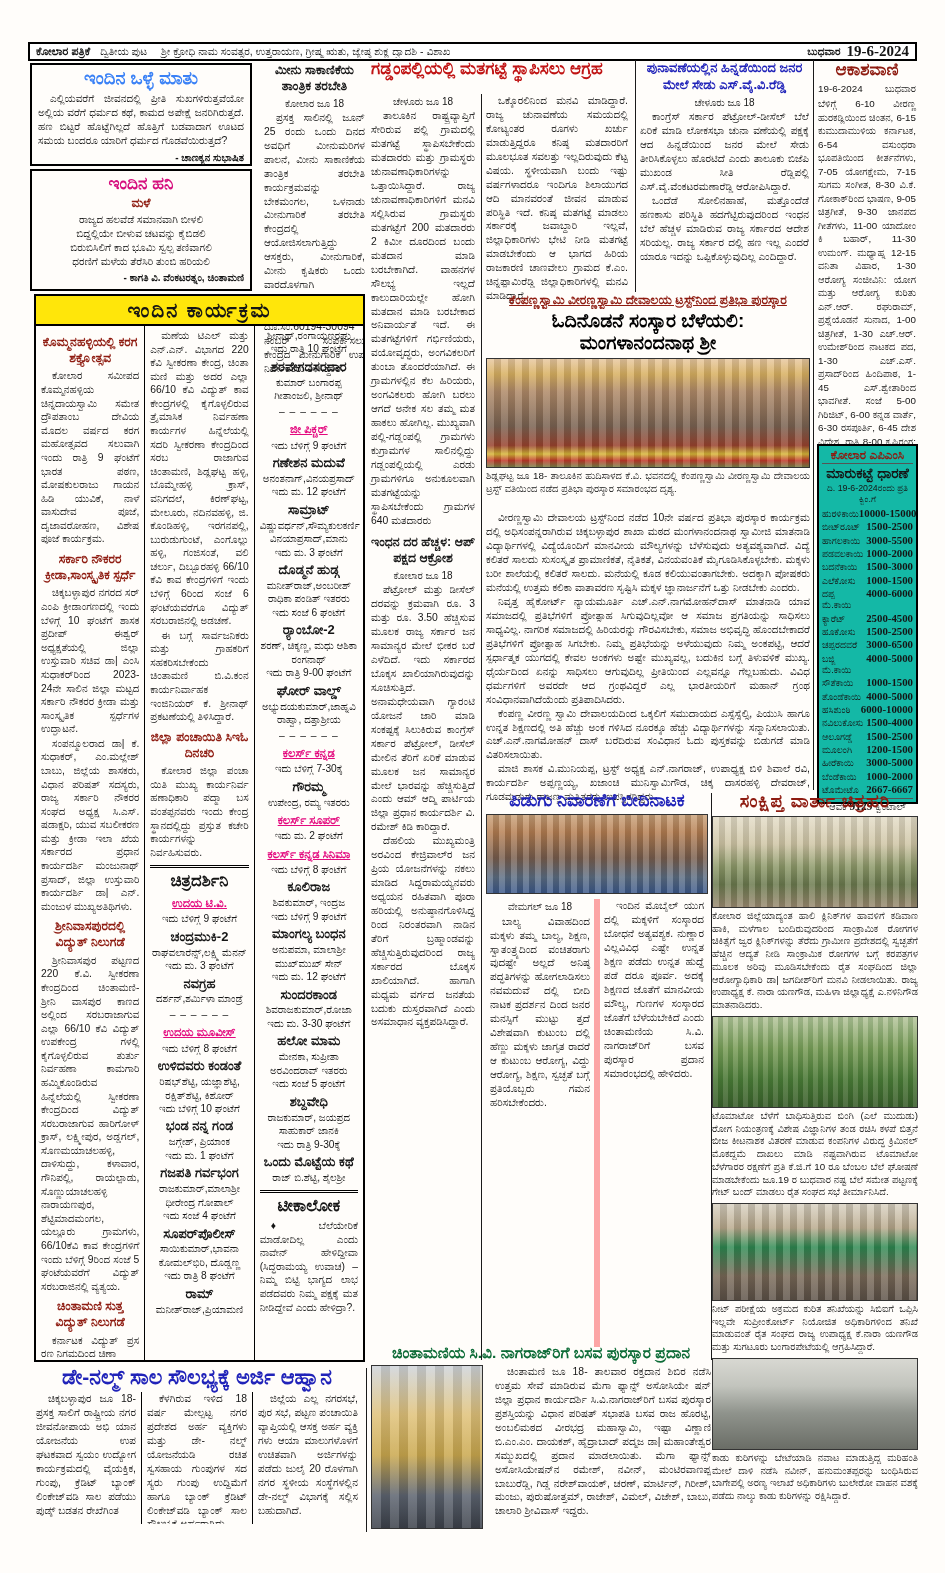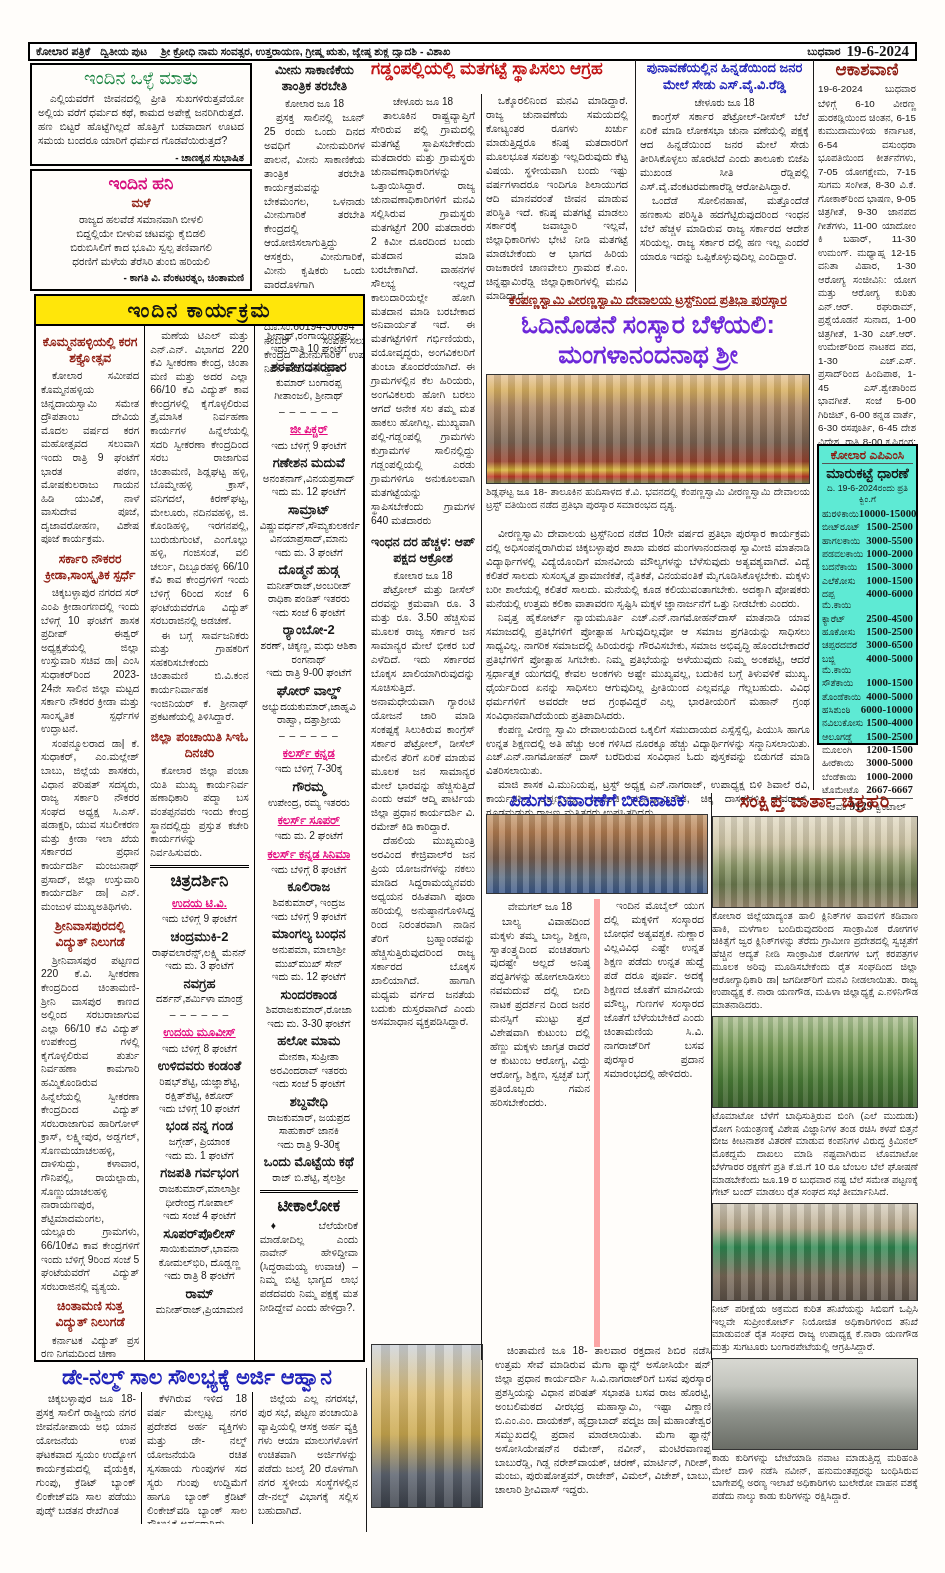--- a/index.html
+++ b/index.html
@@ -4,32 +4,32 @@
 <style>
   *{box-sizing:border-box;margin:0;padding:0}
   html,body{background:#e8e8e8}
   .page{position:relative;width:945px;height:1573px;background:#fffdfa;margin:0 auto;
         font-family:"Liberation Sans","DejaVu Sans",sans-serif;color:#151515;overflow:hidden}
   .abs{position:absolute}
   
   .masthead{left:28px;top:42px;width:889px;height:19px;border:2px solid #000;
             display:flex;align-items:center;gap:10px;padding:0 6px;background:#fff}
   .mh-name{font-weight:bold;font-size:11px;white-space:nowrap}
-  .mh-center{flex:1;display:flex;gap:14px;font-size:10.5px;font-weight:bold;white-space:nowrap;overflow:hidden}
+  .mh-center{flex:1;display:flex;gap:14px;font-size:10.5px;font-weight:normal;white-space:nowrap;overflow:hidden}
   .mh-date{display:flex;align-items:center;gap:6px;white-space:nowrap}
   .mh-day{font-size:10.5px;font-weight:bold}
   .mh-datenum{font-size:15px;font-weight:bold;font-family:"Liberation Serif",serif}
   
   .bd{font-size:10.4px;line-height:1.34;text-align:justify}
   .bd p{text-indent:12px}
   .dl{display:block;text-align:center;font-size:10px;margin:1px 0;text-indent:0}
   .byline{display:block;text-align:right;font-weight:bold;font-size:10px;margin-top:3px;text-indent:0}
   
   .goodword{left:30px;top:63px;width:222px;height:103px;border:2px solid #000;padding:3px 6px}
-  .gw-title{color:#15803d;font-weight:normal;font-size:18px;text-align:center;margin-bottom:3px}
+  .gw-title{color:#3b82f6;font-weight:bold;font-size:18px;text-align:center;margin-bottom:3px}
   .hani{left:30px;top:169px;width:222px;height:122px;border:2px solid #000;padding:3px 6px}
   .hani-title{color:#d60f7e;font-weight:bold;font-size:17px;text-align:center}
   .hani-topic{color:#8e1b10;font-weight:bold;font-size:12.5px;text-align:center;margin:2px 0}
   .hani-line{display:block;text-align:center;font-size:10.4px;line-height:1.35}
   
   .fish{left:261px;top:62px;width:107px;height:232px;padding:0 3px}
   .fish-title{font-weight:bold;font-size:12.5px;text-align:center;line-height:1.3;margin-bottom:2px}
   
   .gp-head{left:371px;top:60px;width:264px;height:32px;color:#c01313;font-weight:bold;
            font-size:17px;text-align:left;line-height:1.05}
@@ -38,21 +38,21 @@
   .fuel-head{font-weight:bold;font-size:12.5px;text-align:center;line-height:1.3;margin:6px 0 3px;text-indent:0}
   
   .rev{left:637px;top:60px;width:175px;height:231px;padding:0 3px}
   .rev-head{color:#2023b9;font-weight:bold;font-size:13px;text-align:center;line-height:1.3;margin-bottom:2px}
   
   .aka{left:816px;top:60px;width:102px;height:380px;padding:0 2px}
   .aka-title{color:#8e1b10;font-weight:bold;font-size:17px;text-align:center;margin-bottom:3px}
   .aka-dateline{display:flex;justify-content:space-between;font-size:9.8px;margin-bottom:2px}
   .aka-body{font-size:9.8px;line-height:1.38;text-align:justify}
   
-  .apmc{left:817px;top:444px;width:101px;height:301px;border:2px solid #000;padding:2px 3px;background:#5eead4}
+  .apmc{left:817px;top:444px;width:101px;height:360px;border:2px solid #000;padding:2px 3px;background:#14b8a6}
   .apmc-t1{color:#8e1b10;font-weight:bold;font-size:12px;text-align:center;border-bottom:1px solid #555;padding-bottom:1px}
   .apmc-t2{font-weight:bold;font-size:14px;text-align:center;margin:1px 0}
   .apmc-note{font-size:8.8px;text-align:center;margin-bottom:2px}
   .mrow{display:flex;justify-content:space-between;align-items:baseline;line-height:1.22}
   .mitem{font-size:9.3px}
   .mprice{font-size:10.8px;font-weight:bold;font-family:"Liberation Serif",serif;white-space:nowrap}
   .apmc-foot{font-size:10px;text-align:center;border-top:1px solid #555;margin-top:2px;padding-top:1px}
   .apmc-foot b{font-family:"Liberation Serif",serif;font-size:11.5px}
   
   .tv{left:34px;top:294px;width:331px;height:1068px;border:2px solid #000}
@@ -66,21 +66,21 @@
   .t-para{text-align:justify;text-indent:11px;margin-bottom:1px}
   .t-bighead{font-weight:bold;text-align:center;font-size:16.5px;border-top:3px double #000;margin:6px 0 2px;padding-top:2px}
   .t-channel{color:#e3097e;font-weight:bold;text-align:center;text-decoration:underline;font-size:11.5px;margin:4px 0 1px}
   .t-title{font-weight:bold;text-align:center;font-size:13px;margin:4px 0 1px;line-height:1.15}
   .t-cast{text-align:center;font-size:10.2px}
   .t-time{text-align:center;font-size:10.2px}
   .t-rule{text-align:center;letter-spacing:1px;margin:2px 0;color:#222}
   
   .center{left:484px;top:293px;width:328px;height:497px;padding:0 2px}
   .kicker{color:#8e1b10;font-weight:bold;font-size:12.5px;text-align:center;text-decoration:underline}
-  .award-head{color:#6d28d9;font-weight:bold;font-size:25px;text-align:center;margin:2px 14px 4px}
+  .award-head{color:#000000;font-weight:bold;font-size:19px;text-align:center;margin:2px 14px 4px}
   .photo{border:1px solid #333;width:100%}
   .photo-main{height:110px;
     background:
       repeating-linear-gradient(90deg,rgba(255,255,255,.14) 0 7px,rgba(0,0,0,.10) 7px 14px),
       linear-gradient(180deg,#e8c8a0 0%,#d8b060 14%,#b08a68 30%,#7a6352 62%,#99432f 80%,#d8b83a 88%,#c03a2a 94%,#7a8148 100%)}
   .caption{font-size:9.8px;line-height:1.3;text-align:justify;margin-top:2px}
   
   .pidugu{left:484px;top:791px;width:226px;height:569px;padding:0 2px}
   .pid-head{color:#2023b9;font-weight:bold;font-size:17.5px;text-align:center;line-height:1.1;margin-bottom:4px}
   .photo-play{height:80px;
@@ -461,20 +461,21 @@
       <div class="dn-col bd">
           <p>ಕೆಳಗಿರುವ ಇಳಿದ 18 ವರ್ಷ ಮೇಲ್ಪಟ್ಟ ನಗರ ಪ್ರದೇಶದ ಅರ್ಹ ವ್ಯಕ್ತಿಗಳು ಮತ್ತು ಡೇ- ನಲ್ಮ್ ಯೋಜನೆಯಡಿ ರಚಿತ ಸ್ವಸಹಾಯ ಗುಂಪುಗಳ ಸದ ಸ್ಯರು ಗುಂಪು ಉದ್ದಿಮೆಗೆ ಹಾಗೂ ಬ್ಯಾಂಕ್ ಕ್ರೆಡಿಟ್ ಲಿಂಕೇಜ್‌ವಡಿ ಬ್ಯಾಂಕ್ ಸಾಲ ಸೌಲಭ್ಯಕ್ಕೆ ಅರ್ಹರಾಗಿದ್ದು,</p>
         </div>
       <div class="dn-col bd">
           <p>ಜಿಲ್ಲೆಯ ಎಲ್ಲ ನಗರಸಭೆ, ಪುರ ಸಭೆ, ಪಟ್ಟಣ ಪಂಚಾಯಿತಿ ವ್ಯಾಪ್ತಿಯಲ್ಲಿ ಆಸಕ್ತ ಅರ್ಹ ವ್ಯಕ್ತಿ ಗಳು ಆಯಾ ಮಾಲುಗಳೊಳಗೆ ಉಚಿತವಾಗಿ ಅರ್ಜಿಗಳನ್ನು ಪಡೆದು ಜುಲೈ 20 ರೊಳಗಾಗಿ ನಗರ ಸ್ಥಳೀಯ ಸಂಸ್ಥೆಗಳಲ್ಲಿನ ಡೇ-ನಲ್ಮ್ ವಿಭಾಗಕ್ಕೆ ಸಲ್ಲಿಸ ಬಹುದಾಗಿದೆ.</p>
         </div>
     </div>
   </article>
 
   <article class="abs basava">
+    <h2 class="bas-head">ಚಿಂತಾಮಣಿಯ ಸಿ.ವಿ. ನಾಗರಾಜ್‌ರಿಗೆ ಬಸವ ಪುರಸ್ಕಾರ ಪ್ರದಾನ</h2>
     <div class="bas-row">
       <div class="photo photo-award"></div>
       <div class="bas-body bd">
           <p>ಚಿಂತಾಮಣಿ ಜೂ 18- ತಾಲವಾರ ರಕ್ತದಾನ ಶಿಬಿರ ನಡೆಸಿ ಉತ್ತಮ ಸೇವೆ ಮಾಡಿರುವ ಮೆಗಾ ಫ್ಯಾನ್ಸ್ ಅಸೋಸಿಯೇ ಷನ್ ಜಿಲ್ಲಾ ಪ್ರಧಾನ ಕಾರ್ಯದರ್ಶಿ ಸಿ.ವಿ.ನಾಗರಾಜ್‌ರಿಗೆ ಬಸವ ಪುರಸ್ಕಾರ ಪ್ರಶಸ್ತಿಯನ್ನು ವಿಧಾನ ಪರಿಷತ್ ಸಭಾಪತಿ ಬಸವ ರಾಜ ಹೊರಟ್ಟಿ, ಅಂಬಲಿಮಠದ ವೀರಭದ್ರ ಮಹಾಸ್ವಾಮಿ, ಇಷ್ಟಾ ವಿಣ್ಣಾಣಿ ಬಿ.ಎಂ.ಎಂ. ದಾಯಕಶ್, ಹೈದ್ರಾಬಾದ್ ಪದ್ಮಜ ಡಾ| ಮಹಾಂತೇಶ್ವರ ಸಮ್ಮುಖದಲ್ಲಿ ಪ್ರದಾನ ಮಾಡಲಾಯಿತು. ಮೆಗಾ ಫ್ಯಾನ್ಸ್ ಅಸೋಸಿಯೇಷನ್‌ನ ರಮೇಶ್, ನವೀನ್, ಮಂಟಿರವಾಣಪ್ಪ ಬಾಬುರೆಡ್ಡಿ, ಗಿಡ್ಡ ನರೇಶ್‌ವಾಯಕ್, ಚರಣ್, ಮಾರ್ಟಿನ್, ಗಿರೀಶ್, ಮಂಜು, ಪುರುಷೋತ್ತಮ್, ರಾಜೇಶ್, ವಿಮಲ್, ವಿಜೇಶ್, ಬಾಬು, ಚಾಲಾರಿ ಶ್ರೀವಿವಾಸ್ ಇದ್ದರು.</p>
         </div>
     </div>
   </article>
 
   <div class="abs vr" id="vr2"></div>
   <div class="abs vr" id="vr3"></div>

